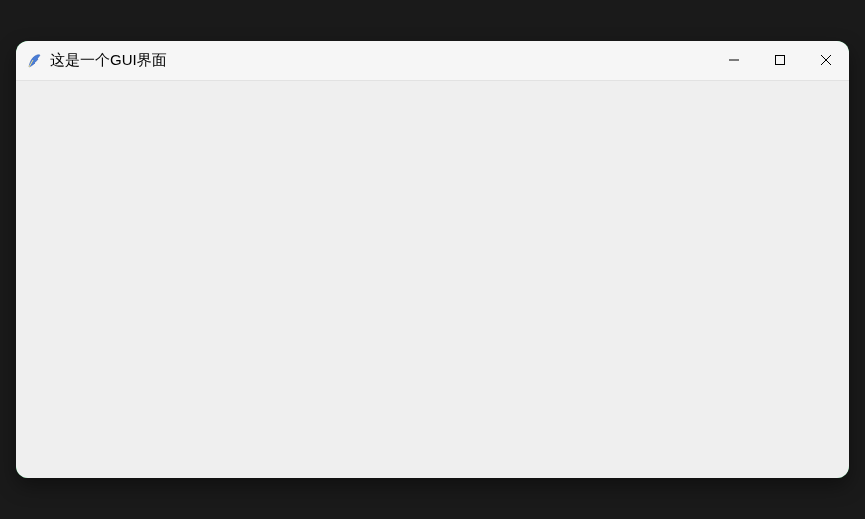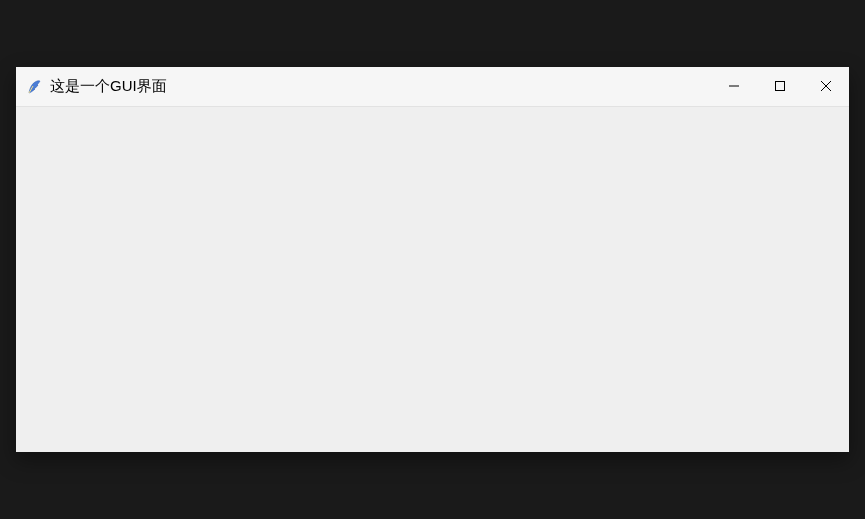--- a/index.html
+++ b/index.html
@@ -12,23 +12,23 @@
       height: 519px;
       background: #1a1a1a;
       font-family: "Segoe UI", "Microsoft YaHei", sans-serif;
       display: flex;
       align-items: center;
       justify-content: center;
       overflow: hidden;
     }
     .window {
       width: 833px;
-      height: 385px;
+      height: 437px;
       background: #22c55e;
-      border-radius: 0;
+      border-radius: 12px;
       box-shadow: 0 8px 20px rgba(0,0,0,0.4);
       display: flex;
       flex-direction: column;
       overflow: hidden;
     }
     .titlebar {
       height: 40px;
       background: #f6f6f6;
       border-bottom: 1px solid #e2e2e2;
       display: flex;

